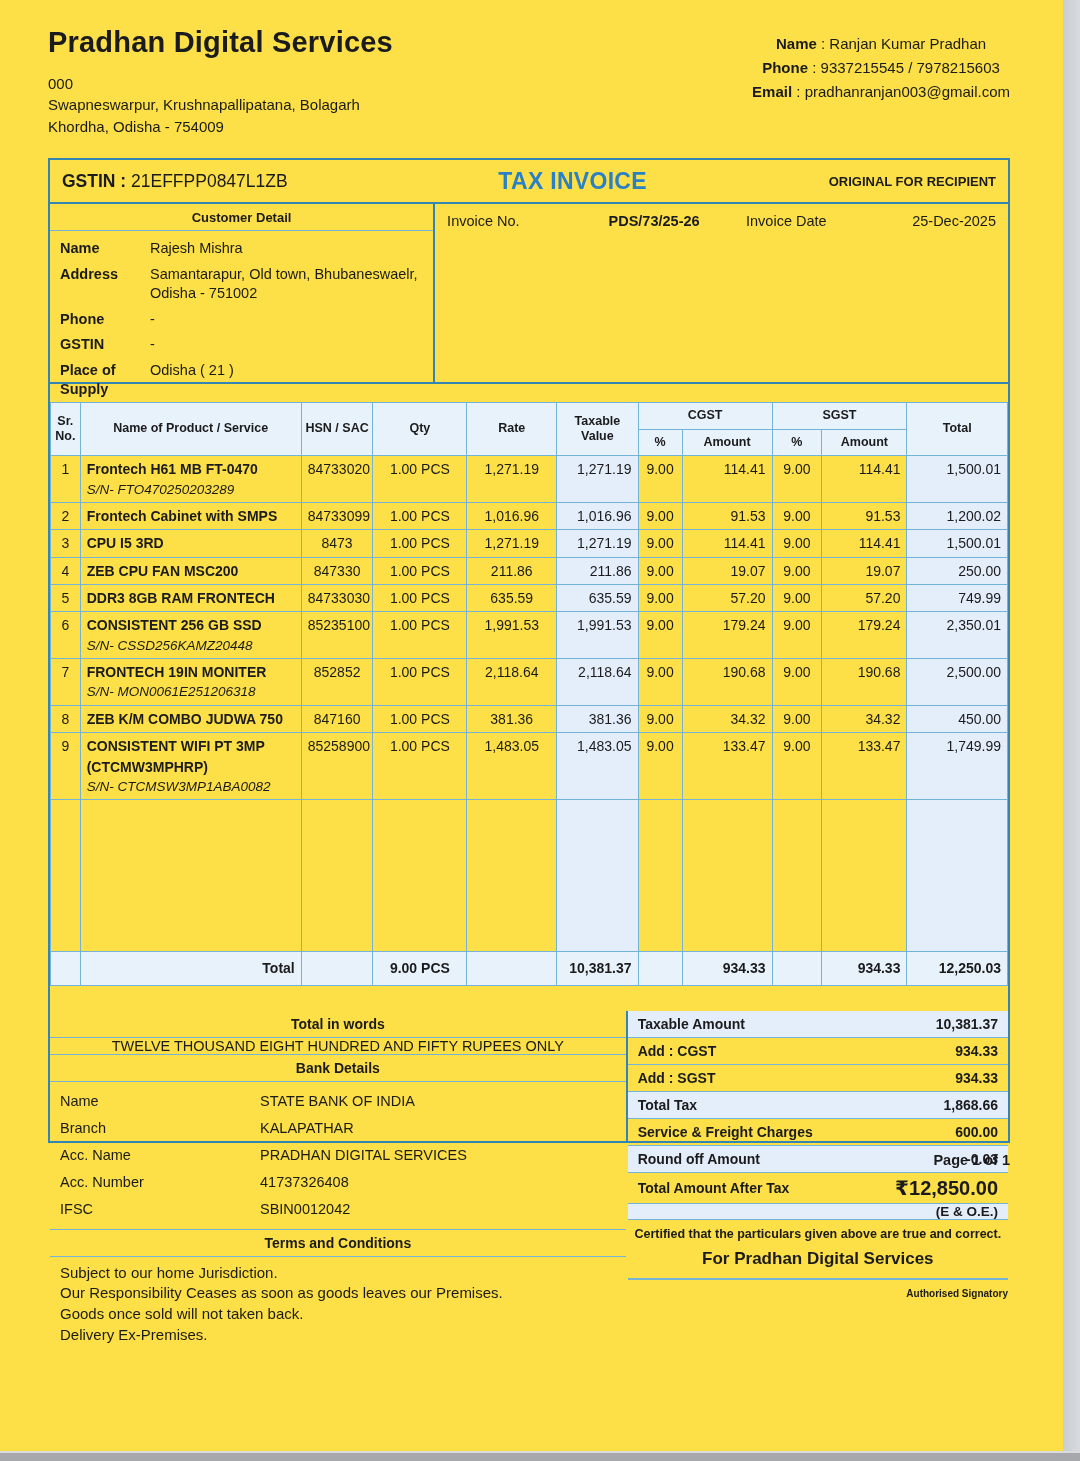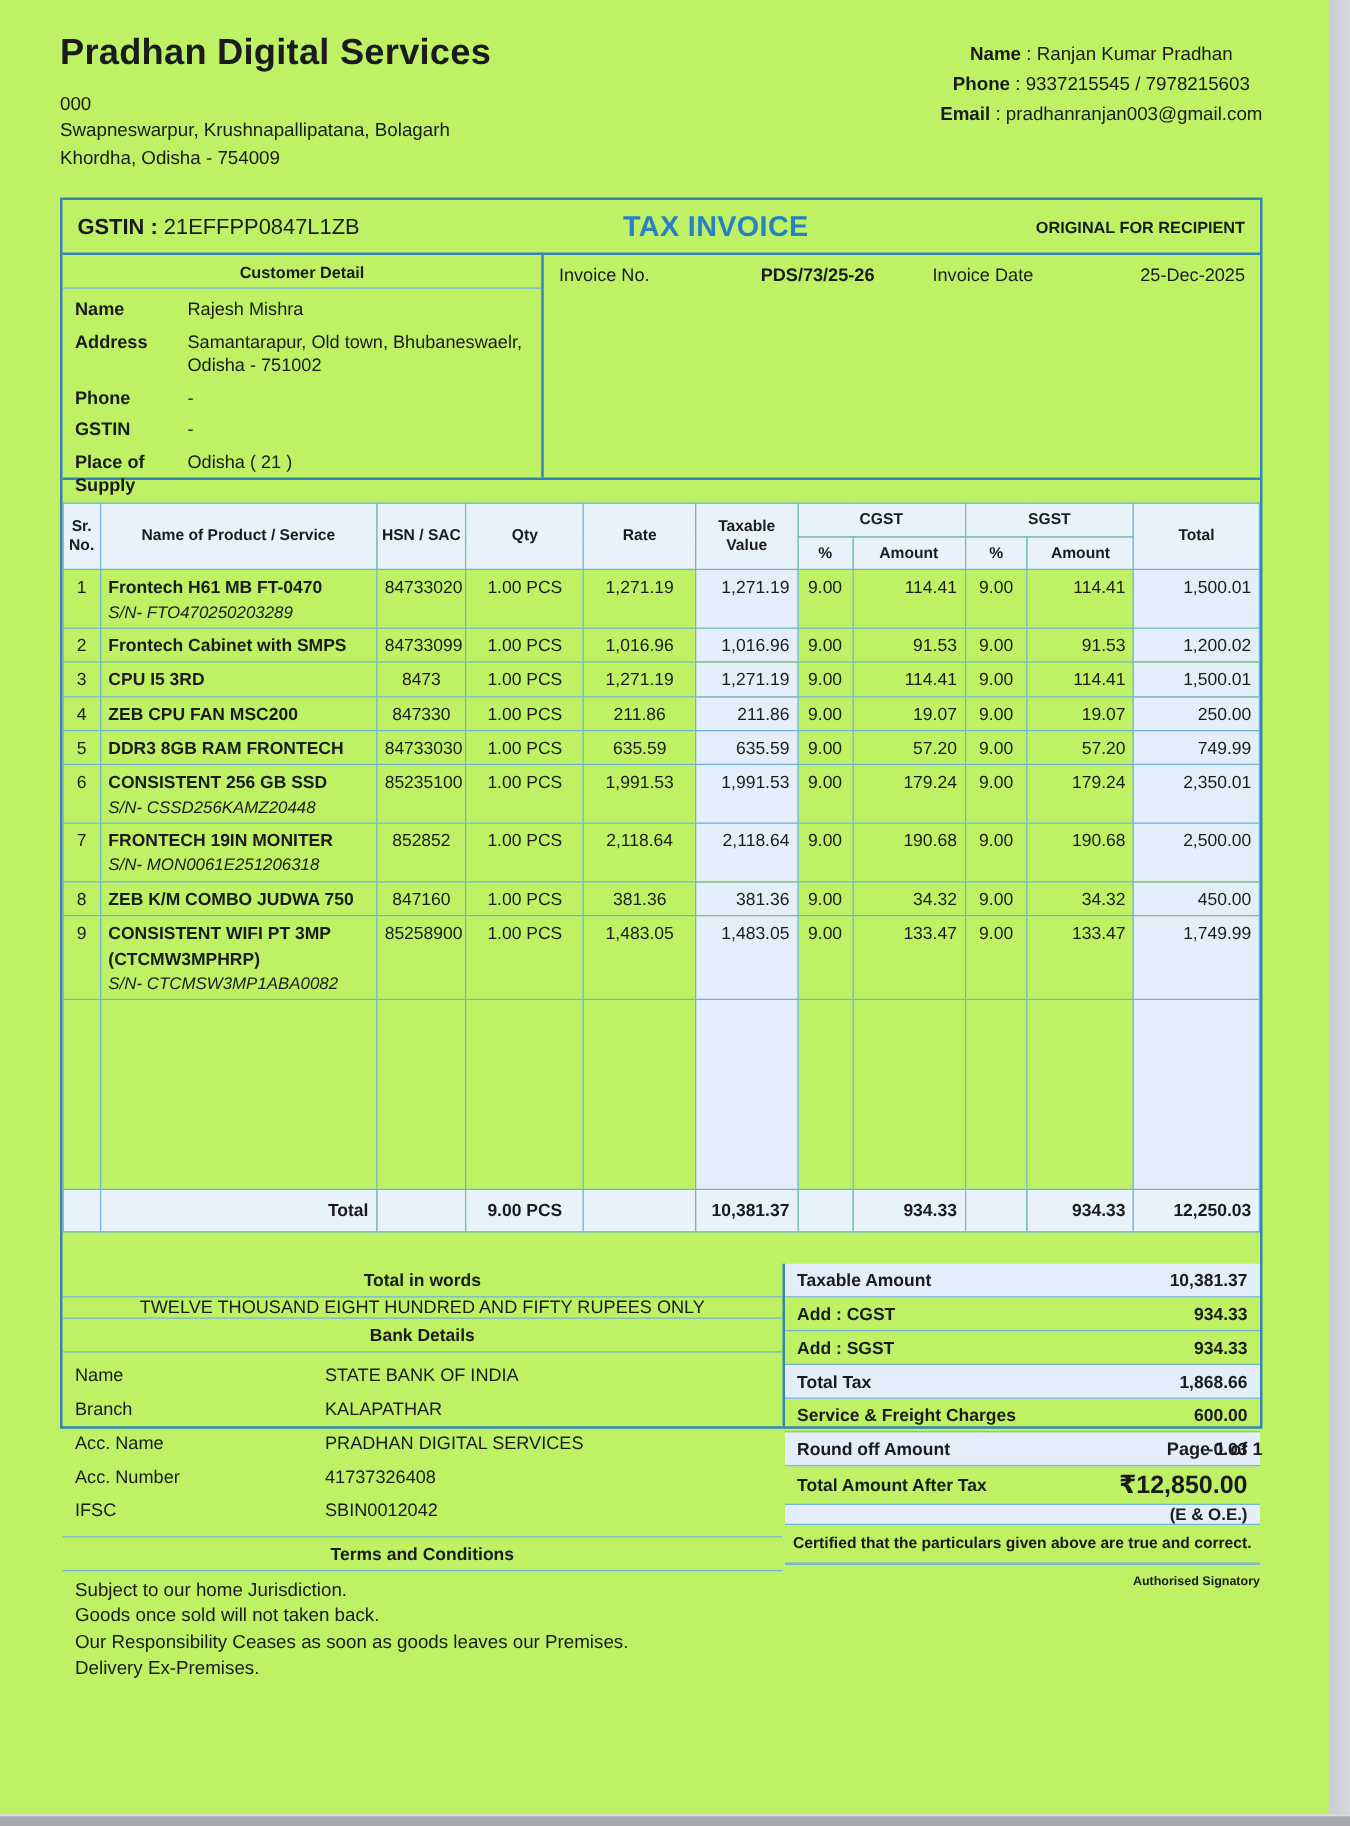--- a/index.html
+++ b/index.html
@@ -6,21 +6,21 @@
     --accent-blue:#2a80c5;
     --border-strong:#3386b3;
     --border-light:#74b3d6;
     --fill-header:#e8f2fb;
     --fill-column:#e4eefa;
     --page-edge-gray:#d7dade;
     --bottom-bar-gray:#a6a8ac;
   }
   *{box-sizing:border-box;}
   body{margin:0;background:#ffffff;}
-  .page{position:relative;width:1080px;height:1461px;background:#bef264;
+  .page{position:relative;width:1080px;height:1461px;background:#fde047;
         font-family:"Liberation Sans","DejaVu Sans",sans-serif;color:#1b1b1d;overflow:hidden;}
   .b{font-weight:bold;}
   .content{position:absolute;left:48px;top:0;width:962px;}
 
   
   .doc-header{display:flex;justify-content:space-between;align-items:flex-start;height:158px;padding-top:26px;}
   .company-name{font-size:29px;font-weight:bold;letter-spacing:.2px;margin-bottom:14px;}
   .seller-address{font-size:15px;line-height:1.42;}
   .contact-block{text-align:center;font-size:15px;line-height:1.6;padding-top:6px;}
 
@@ -397,22 +397,22 @@
                 <div>41737326408</div>
               </div>
               <div class="bank-row">
                 <div class="bank-label">IFSC</div>
                 <div>SBIN0012042</div>
               </div>
             </div>
           <div class="box-header">Terms and Conditions</div>
           <div class="terms-box">
               <div>Subject to our home Jurisdiction.</div>
+              <div>Our Responsibility Ceases as soon as goods leaves our Premises.</div>
               <div>Goods once sold will not taken back.</div>
-              <div>Our Responsibility Ceases as soon as goods leaves our Premises.</div>
               <div>Delivery Ex-Premises.</div>
             </div>
         </div>
 
         <div class="bottom-right">
           <div>
               <div class="sum-row shaded">
                 <span class="sum-label">Taxable Amount</span>
                 <span class="sum-value">10,381.37</span>
               </div>
@@ -437,20 +437,21 @@
                 <span class="sum-value">-0.03</span>
               </div>
               <div class="sum-row total-row">
                 <span class="sum-label">Total Amount After Tax</span>
                 <span class="sum-value">₹12,850.00</span>
               </div>
             </div>
           <div class="eoe">(E &amp; O.E.)</div>
           <div class="certified">
             <div class="cert-line">Certified that the particulars given above are true and correct.</div>
+            <div class="for-company">For Pradhan Digital Services</div>
           </div>
           <div class="signature-space"></div>
           <div class="authorised">Authorised Signatory</div>
         </div>
 
       </div>
     </div>
 
     <div class="page-footer">Page 1 of 1</div>
   </div>

